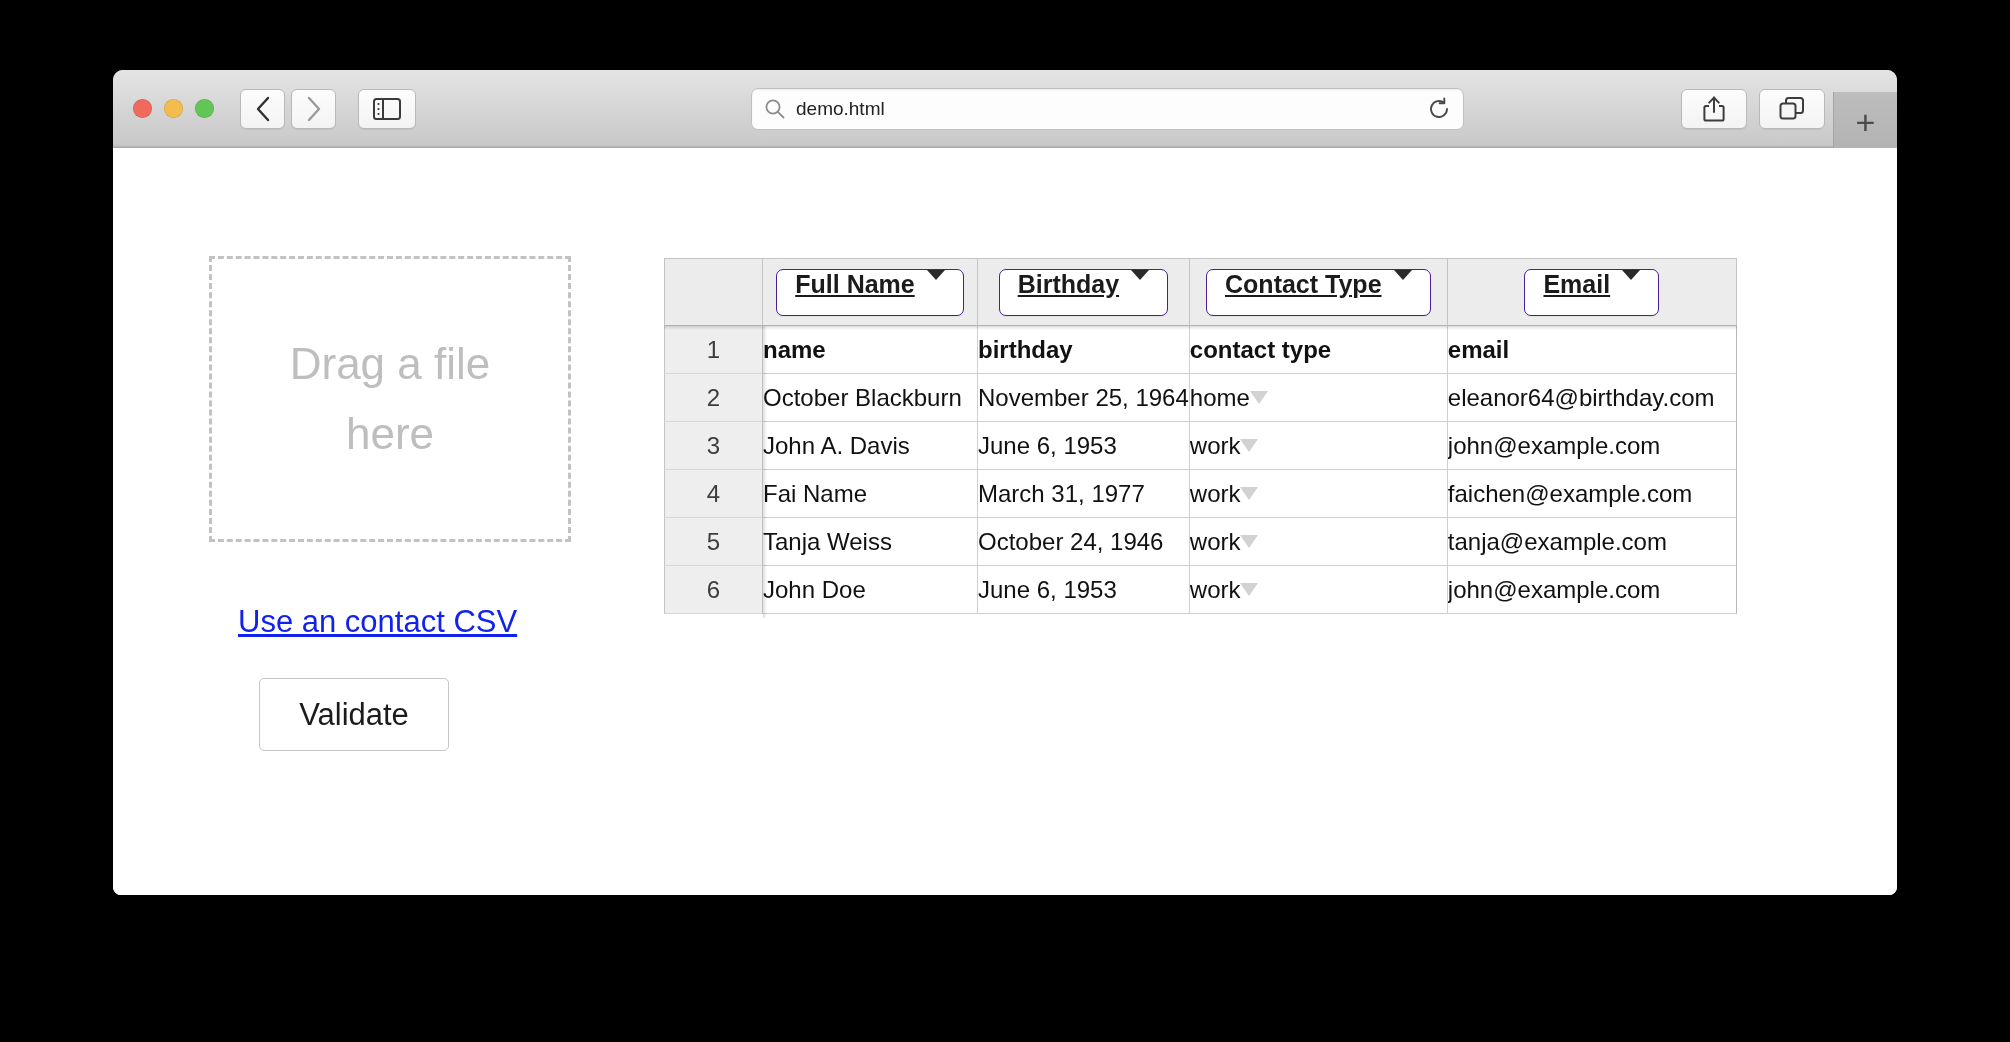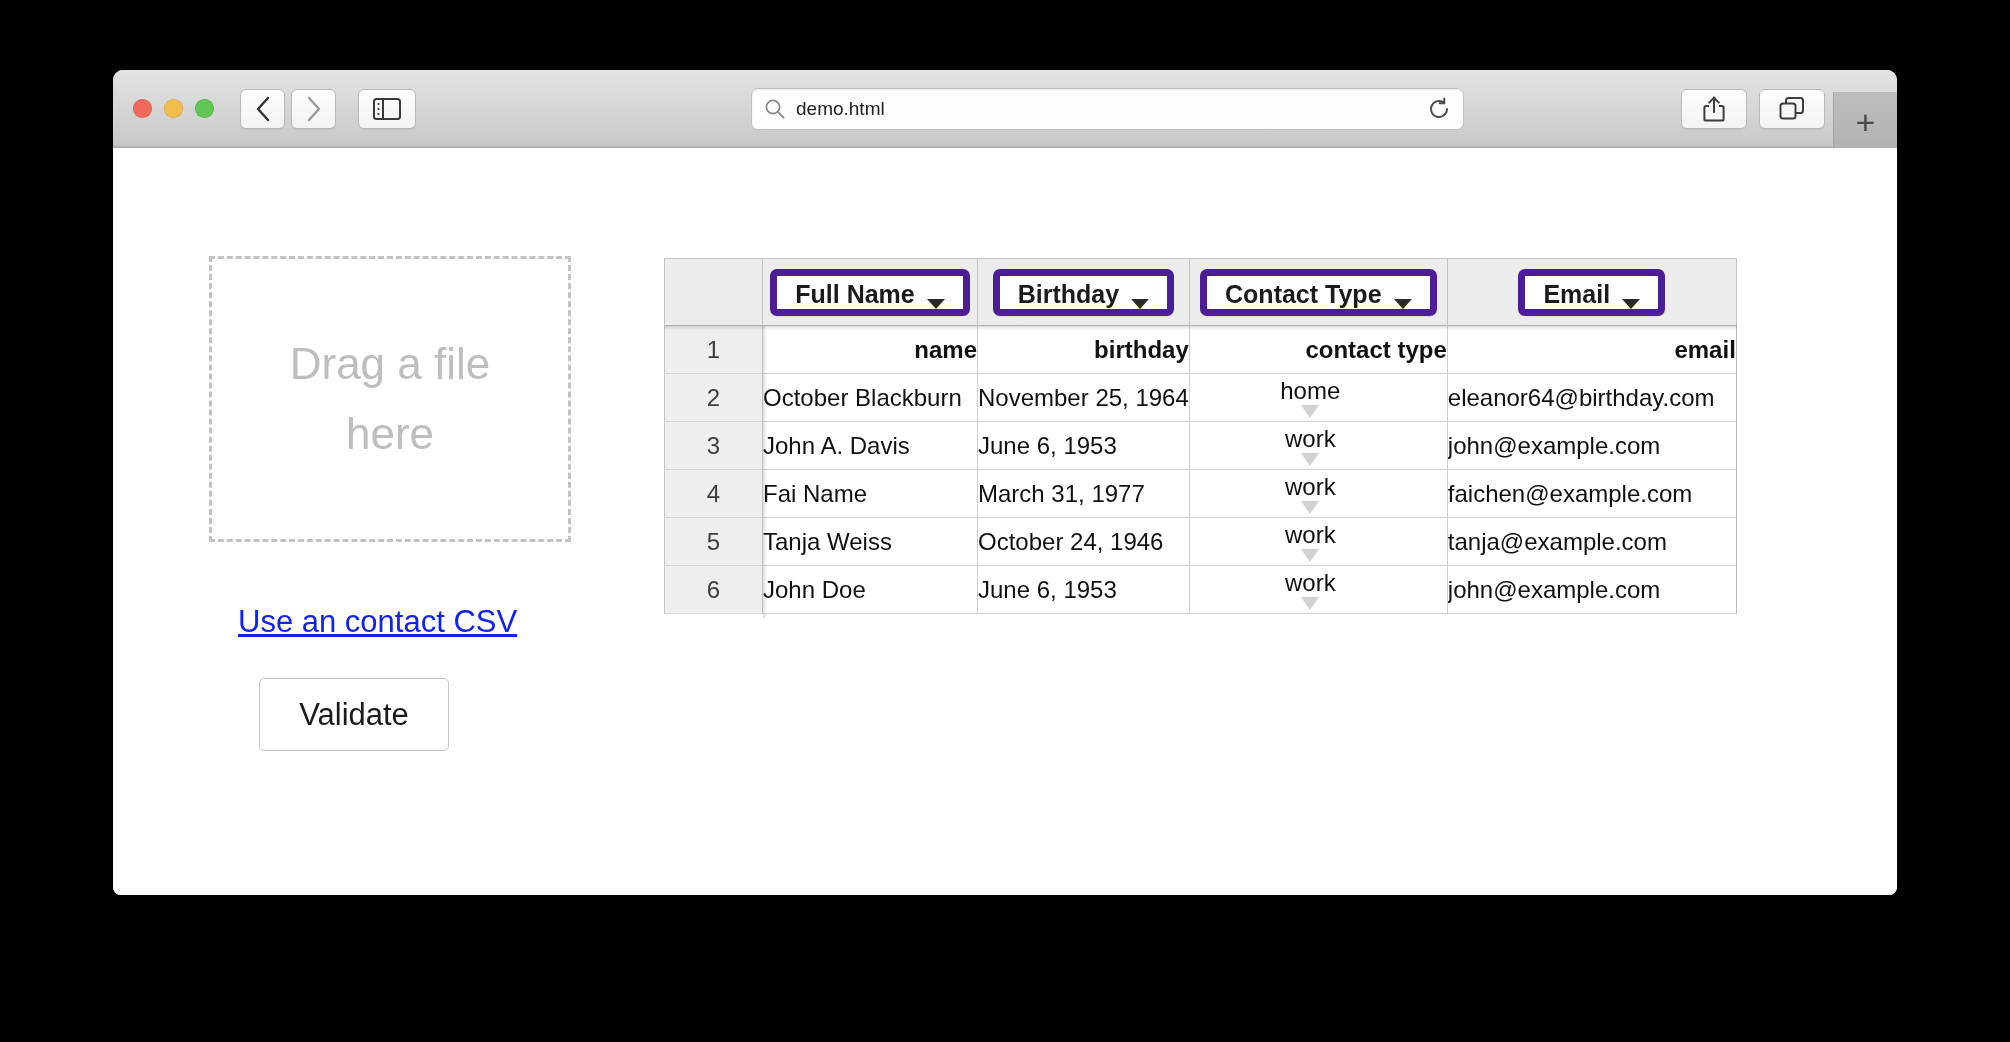--- a/index.html
+++ b/index.html
@@ -216,33 +216,34 @@
     border-right: 1px solid #c4c4c4;
     height: 68px;
     vertical-align: middle;
     text-align: center;
   }
   .hdr-cell.gutter { border-left: 1px solid #c4c4c4; }
   .hdr-cell:last-child { border-right: 1px solid #c4c4c4; }
 
   .hdr-select {
     display: inline-flex;
-    align-items: flex-end;
+    align-items: flex-start;
     justify-content: center;
     gap: 12px;
     background: #ffffff;
-    border: 7px solid #4c1d95;
+    border: 1px solid #4c1d95;
     border-radius: 7px;
     height: 47px;
     padding: 0 18px;
     font-size: 25px;
     color: #1b1b1b;
     box-shadow: 0 1px 1px rgba(0,0,0,0.05);
     cursor: pointer;
     white-space: nowrap;
+    text-decoration: underline;
   }
   .caret-dark {
     width: 0; height: 0;
     border-left: 9px solid transparent;
     border-right: 9px solid transparent;
     border-top: 10px solid #2a2a2a;
     display: inline-block;
   }
 
   
@@ -263,28 +264,27 @@
     background: #ffffff;
     border-right: 1px solid #cfcfcf;
     border-bottom: 1px solid #cfcfcf;
     height: 48px;
     vertical-align: middle;
     padding: 0 0 0 10px;
     white-space: nowrap;
     overflow: hidden;
   }
   .data-cell:last-child { border-right: 1px solid #b9b9b9; }
-  tr.header-data-row .data-cell { font-weight: bold; text-align: right; }
+  tr.header-data-row .data-cell { font-weight: bold; }
 
   
   .select-cell-inner {
     display: flex;
     align-items: center;
     padding-right: 16px;
-    flex-direction: column;
   }
   .caret-light {
     width: 0; height: 0;
     border-left: 9px solid transparent;
     border-right: 9px solid transparent;
     border-top: 13px solid #d2d2d2;
     display: inline-block;
     flex: none;
   }
 

